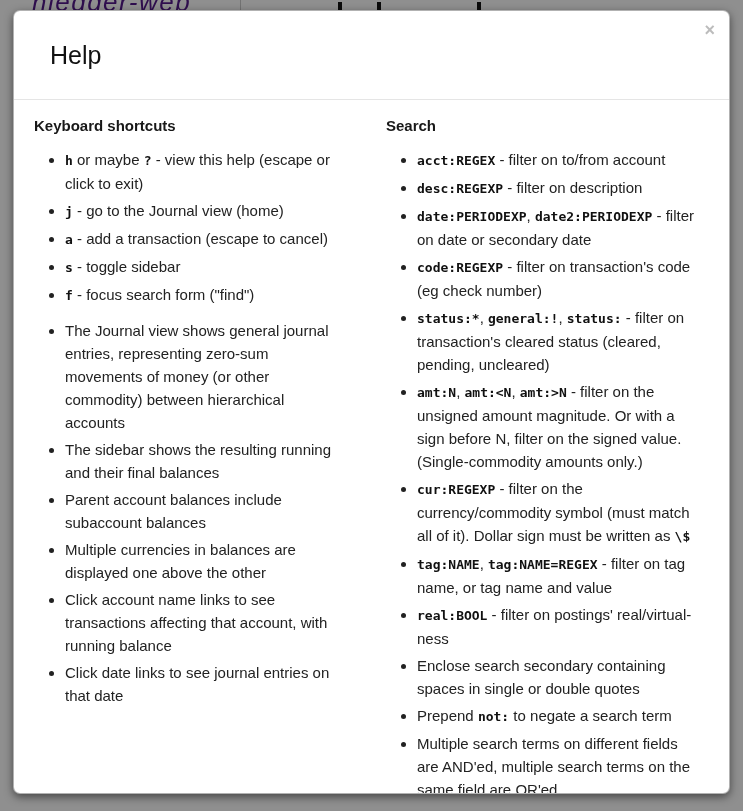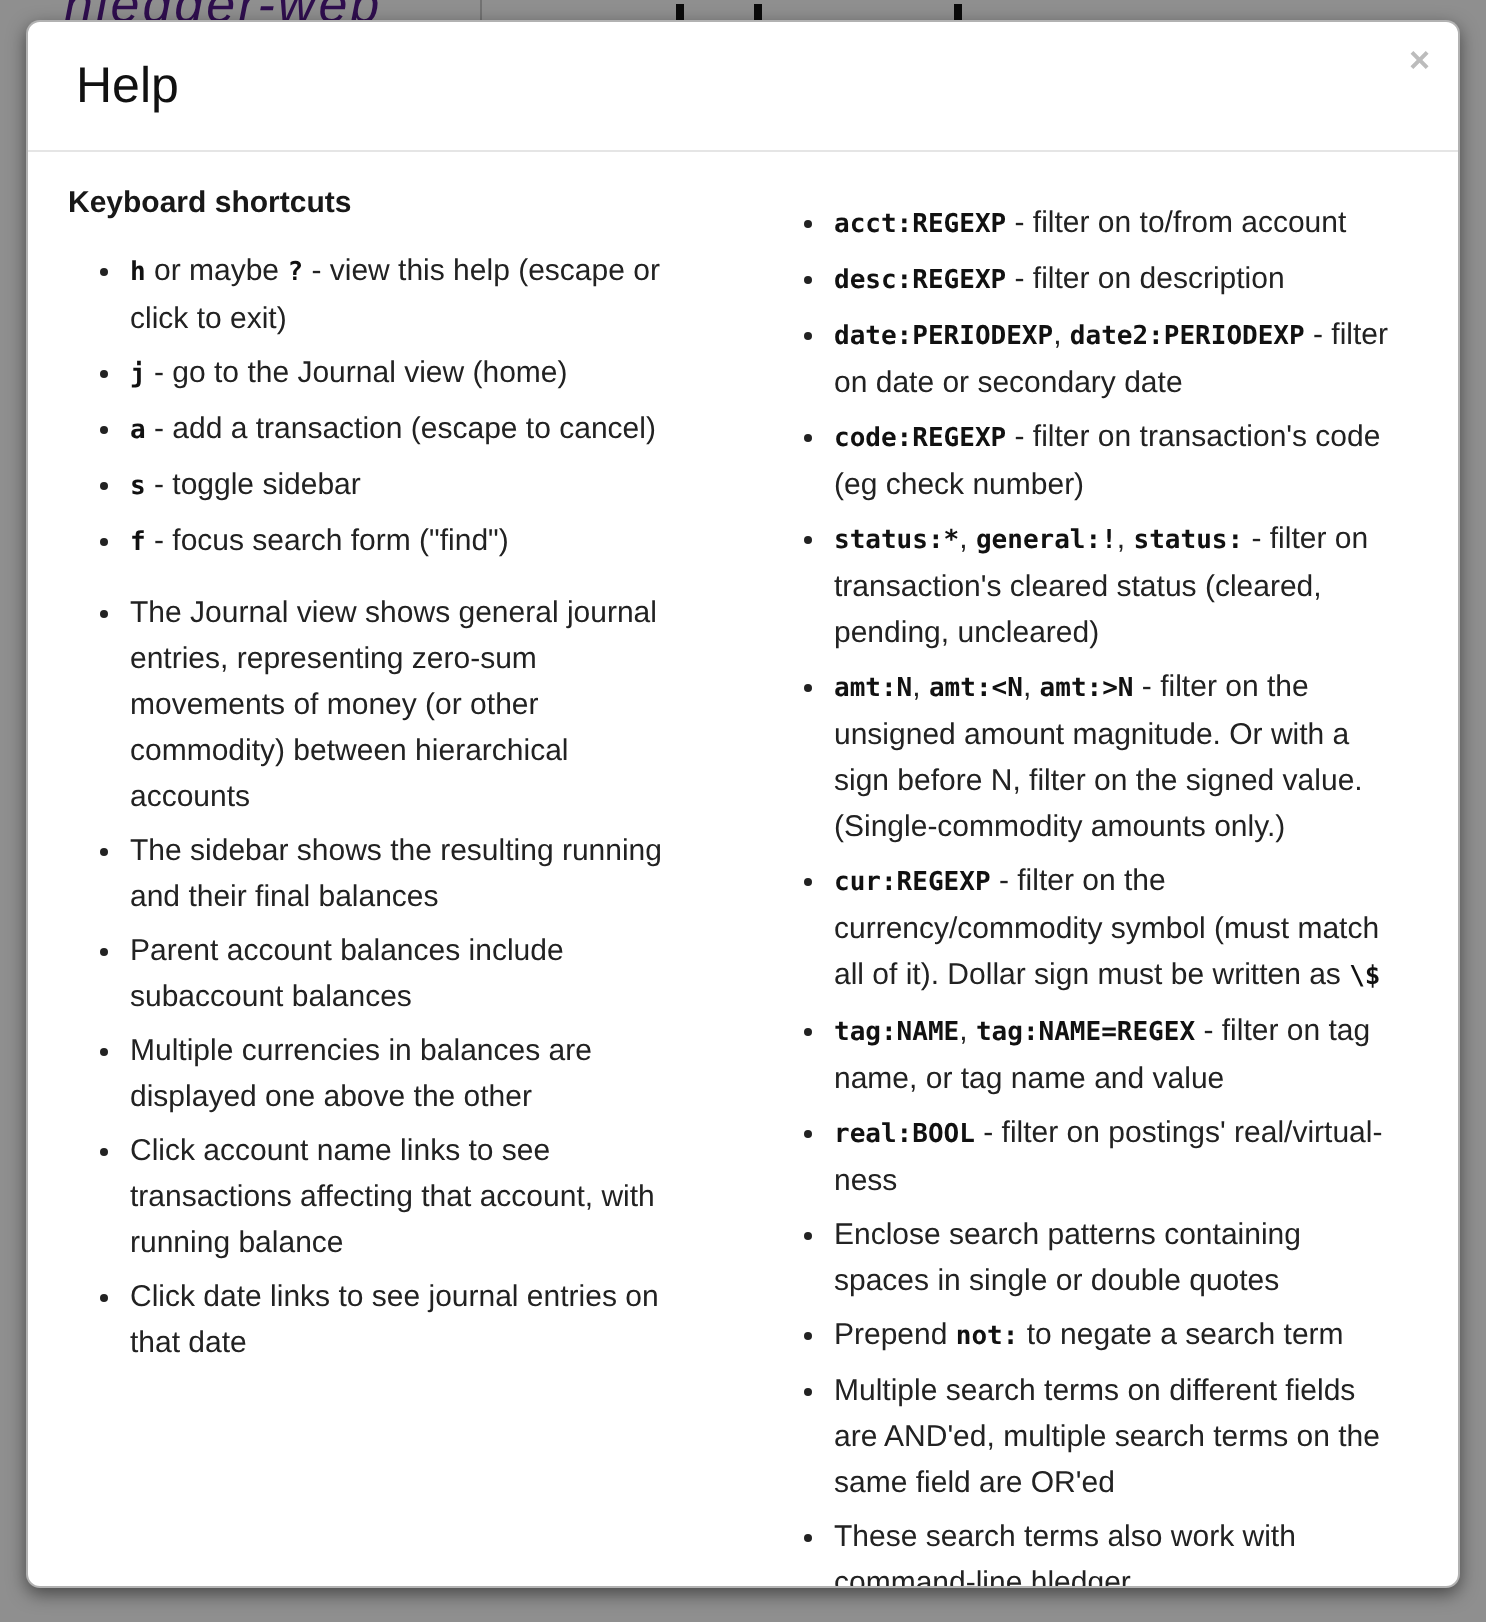--- a/index.html
+++ b/index.html
@@ -77,21 +77,21 @@
   .modal-header {
     position: relative;
     padding: 13px 15px 12px 20px;
     border-bottom: 1px solid #e5e5e5;
   }
   .modal-title {
     font-size: 25px;
     line-height: 31px;
     color: #111111;
     font-weight: 400;
-    margin: 4px;
+    margin: 16px;
   }
   .close-btn {
     position: absolute;
     top: 10px;
     right: 14px;
     border: none;
     background: none;
     padding: 0;
     font-size: 18px;
     font-weight: 700;
@@ -166,30 +166,31 @@
         <ul class="help-list">
           <li>The Journal view shows general journal entries, representing zero-sum movements of money (or other commodity) between hierarchical accounts</li>
           <li>The sidebar shows the resulting running and their final balances</li>
           <li>Parent account balances include subaccount balances</li>
           <li>Multiple currencies in balances are displayed one above the other</li>
           <li>Click account name links to see transactions affecting that account, with running balance</li>
           <li>Click date links to see journal entries on that date</li>
         </ul>
       </div>
     <div class="help-col-right" id="right-column">
+        <div class="section-heading">Search</div>
         <ul class="help-list">
-          <li><span class="code">acct:REGEXP</span> - filter on to/from account</li>
+          <li><span class="code">acct:REGEX</span> - filter on to/from account</li>
           <li><span class="code">desc:REGEXP</span> - filter on description</li>
           <li><span class="code">date:PERIODEXP</span>, <span class="code">date2:PERIODEXP</span> - filter on date or secondary date</li>
           <li><span class="code">code:REGEXP</span> - filter on transaction's code (eg check number)</li>
           <li><span class="code">status:*</span>, <span class="code">general:!</span>, <span class="code">status:</span> - filter on transaction's cleared status (cleared, pending, uncleared)</li>
           <li><span class="code">amt:N</span>, <span class="code">amt:&lt;N</span>, <span class="code">amt:&gt;N</span> - filter on the unsigned amount magnitude. Or with a sign before N, filter on the signed value. (Single-commodity amounts only.)</li>
           <li><span class="code">cur:REGEXP</span> - filter on the currency/commodity symbol (must match all of it). Dollar sign must be written as <span class="code">\$</span></li>
           <li><span class="code">tag:NAME</span>, <span class="code">tag:NAME=REGEX</span> - filter on tag name, or tag name and value</li>
           <li><span class="code">real:BOOL</span> - filter on postings' real/virtual-ness</li>
-          <li>Enclose search patterns containing spaces in single or double quotes</li>
+          <li>Enclose search secondary containing spaces in single or double quotes</li>
           <li>Prepend <span class="code">not:</span> to negate a search term</li>
           <li>Multiple search terms on different fields are AND'ed, multiple search terms on the same field are OR'ed</li>
           <li>These search terms also work with command-line hledger</li>
         </ul>
       </div>
   </div>
 </div>
 
 </body></html>

